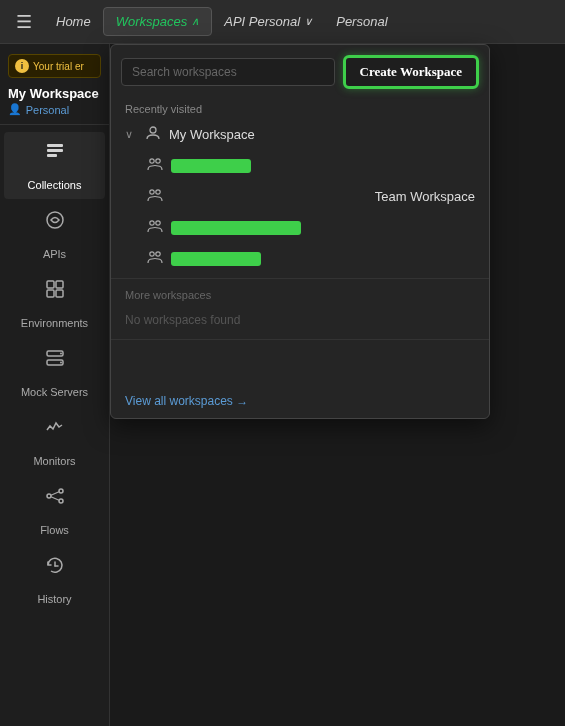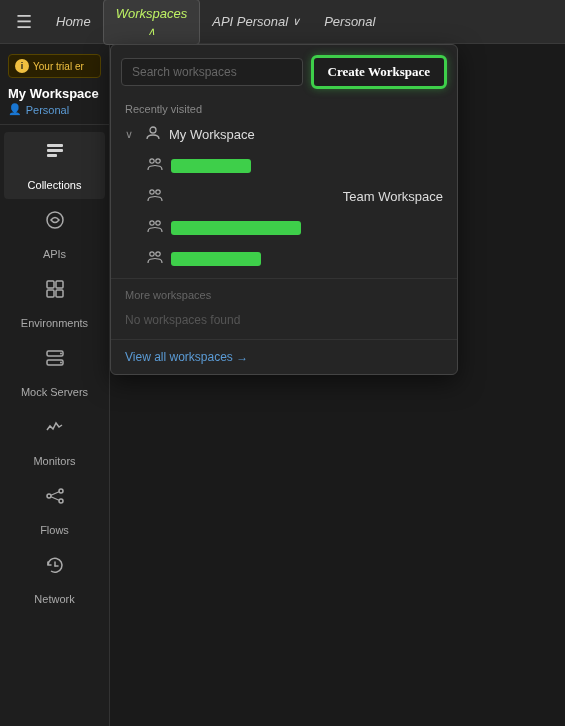--- a/index.html
+++ b/index.html
@@ -43,22 +43,21 @@
       border-radius: 4px;
       display: flex;
       align-items: center;
       gap: 4px;
       white-space: nowrap;
       font-style: italic;
     }
     .nav-item.active {
       background: #3a3a3a;
       border: 1px solid #555;
-      color: #bef264;
-      flex-direction: column;
+      color: #22c55e;
     }
     .nav-arrow { font-size: 11px; }
 
     
     .main-layout {
       display: flex;
       height: calc(726px - 44px);
     }
 
     
@@ -141,21 +140,21 @@
     .sidebar-icon {
       font-size: 18px;
       line-height: 1;
     }
 
     
     .dropdown-overlay {
       position: absolute;
       top: 44px;
       left: 110px;
-      width: 348px;
+      width: 380px;
       background: #252525;
       border: 1px solid #444;
       border-radius: 6px;
       z-index: 100;
       box-shadow: 0 8px 24px rgba(0,0,0,0.5);
       overflow: hidden;
     }
 
     .dropdown-search-row {
       display: flex;
@@ -253,20 +252,21 @@
       border-top: 1px solid #333;
       padding: 10px 14px;
       display: flex;
       align-items: center;
     }
     .view-all-link {
       font-size: 12px;
       color: #5b9bd5;
       cursor: pointer;
       text-decoration: none;
+      margin-top: 44px;
     }
 
     
     .content-area {
       flex: 1;
       background: #1a1a1a;
       padding: 16px;
     }
   </style>
 </head>
@@ -365,21 +365,21 @@
       </div>
       <div class="sidebar-nav-item">
         <span class="sidebar-icon">
           <svg width="22" height="22" viewBox="0 0 22 22" fill="none">
             <path d="M4 11 A7 7 0 1 1 7 17" stroke="currentColor" stroke-width="1.5" fill="none"></path>
             <polyline points="4,8 4,11 7,11" stroke="currentColor" stroke-width="1.5" fill="none" stroke-linecap="round"></polyline>
             <line x1="11" y1="8" x2="11" y2="12" stroke="currentColor" stroke-width="1.5" stroke-linecap="round"></line>
             <line x1="11" y1="12" x2="14" y2="12" stroke="currentColor" stroke-width="1.5" stroke-linecap="round"></line>
           </svg>
         </span>
-        <span>Network</span>
+        <span>History</span>
       </div>
     </div>
   </div>
 
   <div class="content-area"></div>
 
   <div class="dropdown-overlay">
 
     <div class="dropdown-search-row">
       <input class="dropdown-search" type="text" placeholder="Search workspaces" style="">

